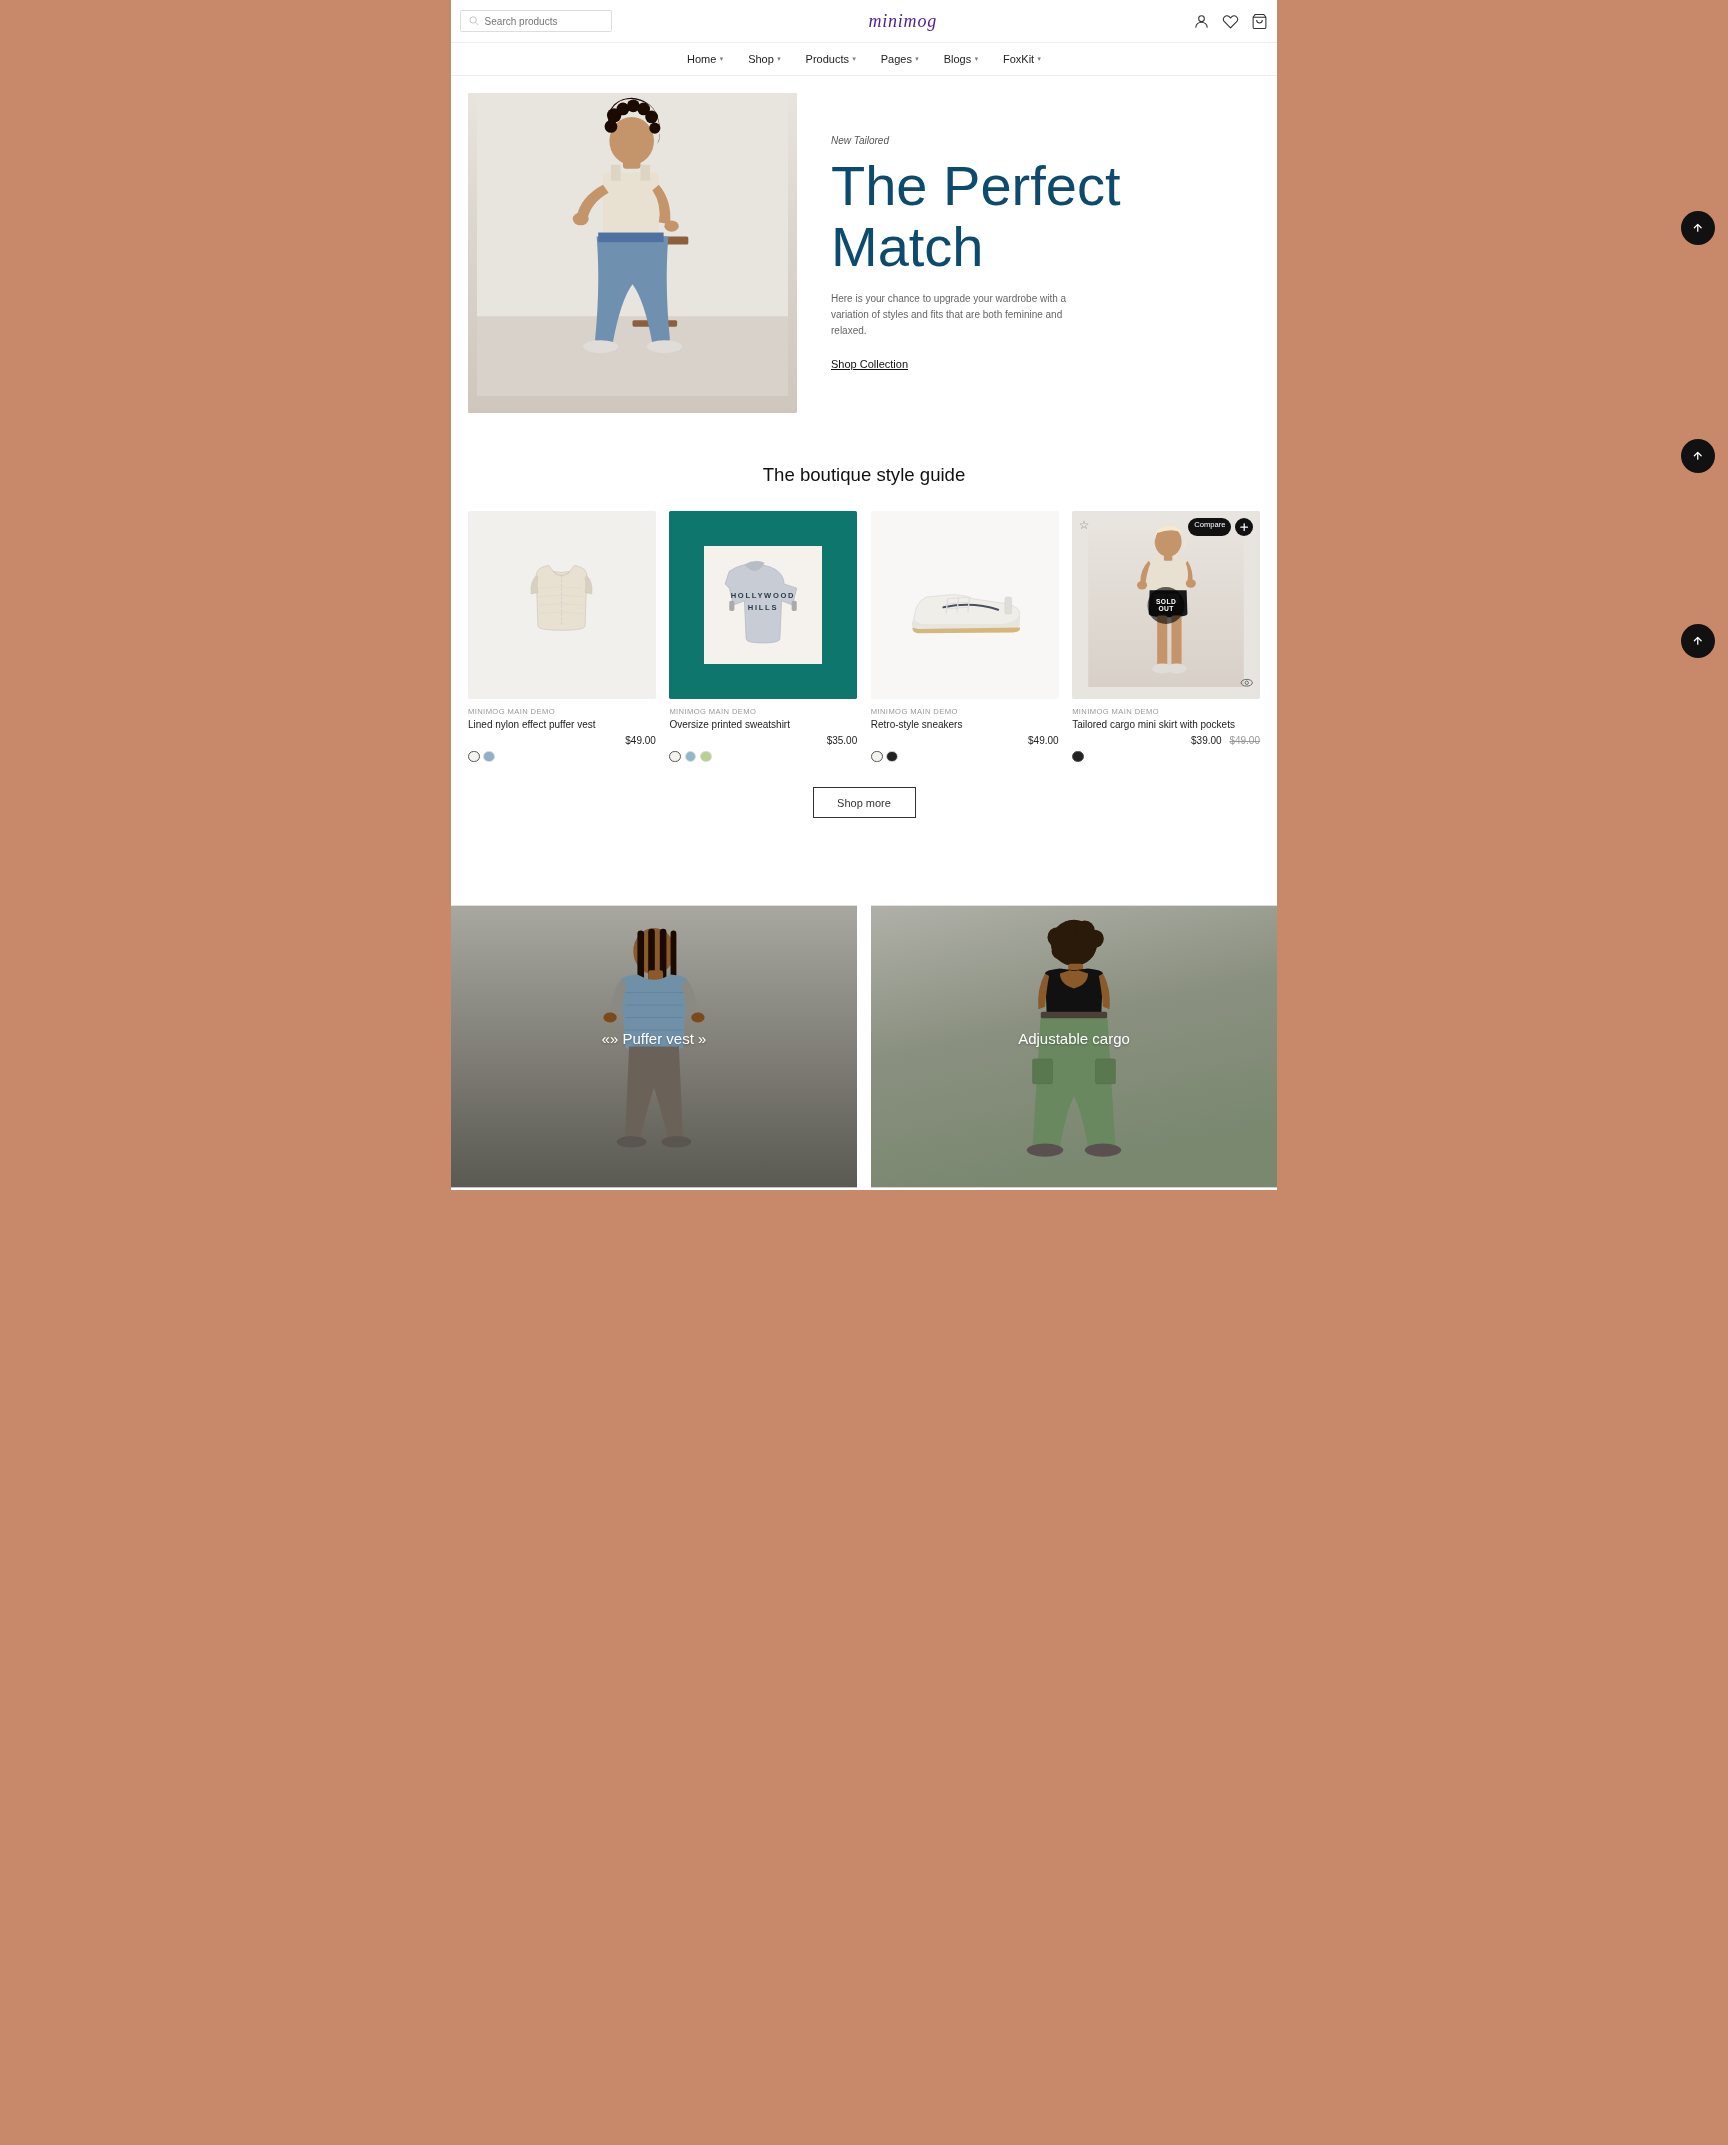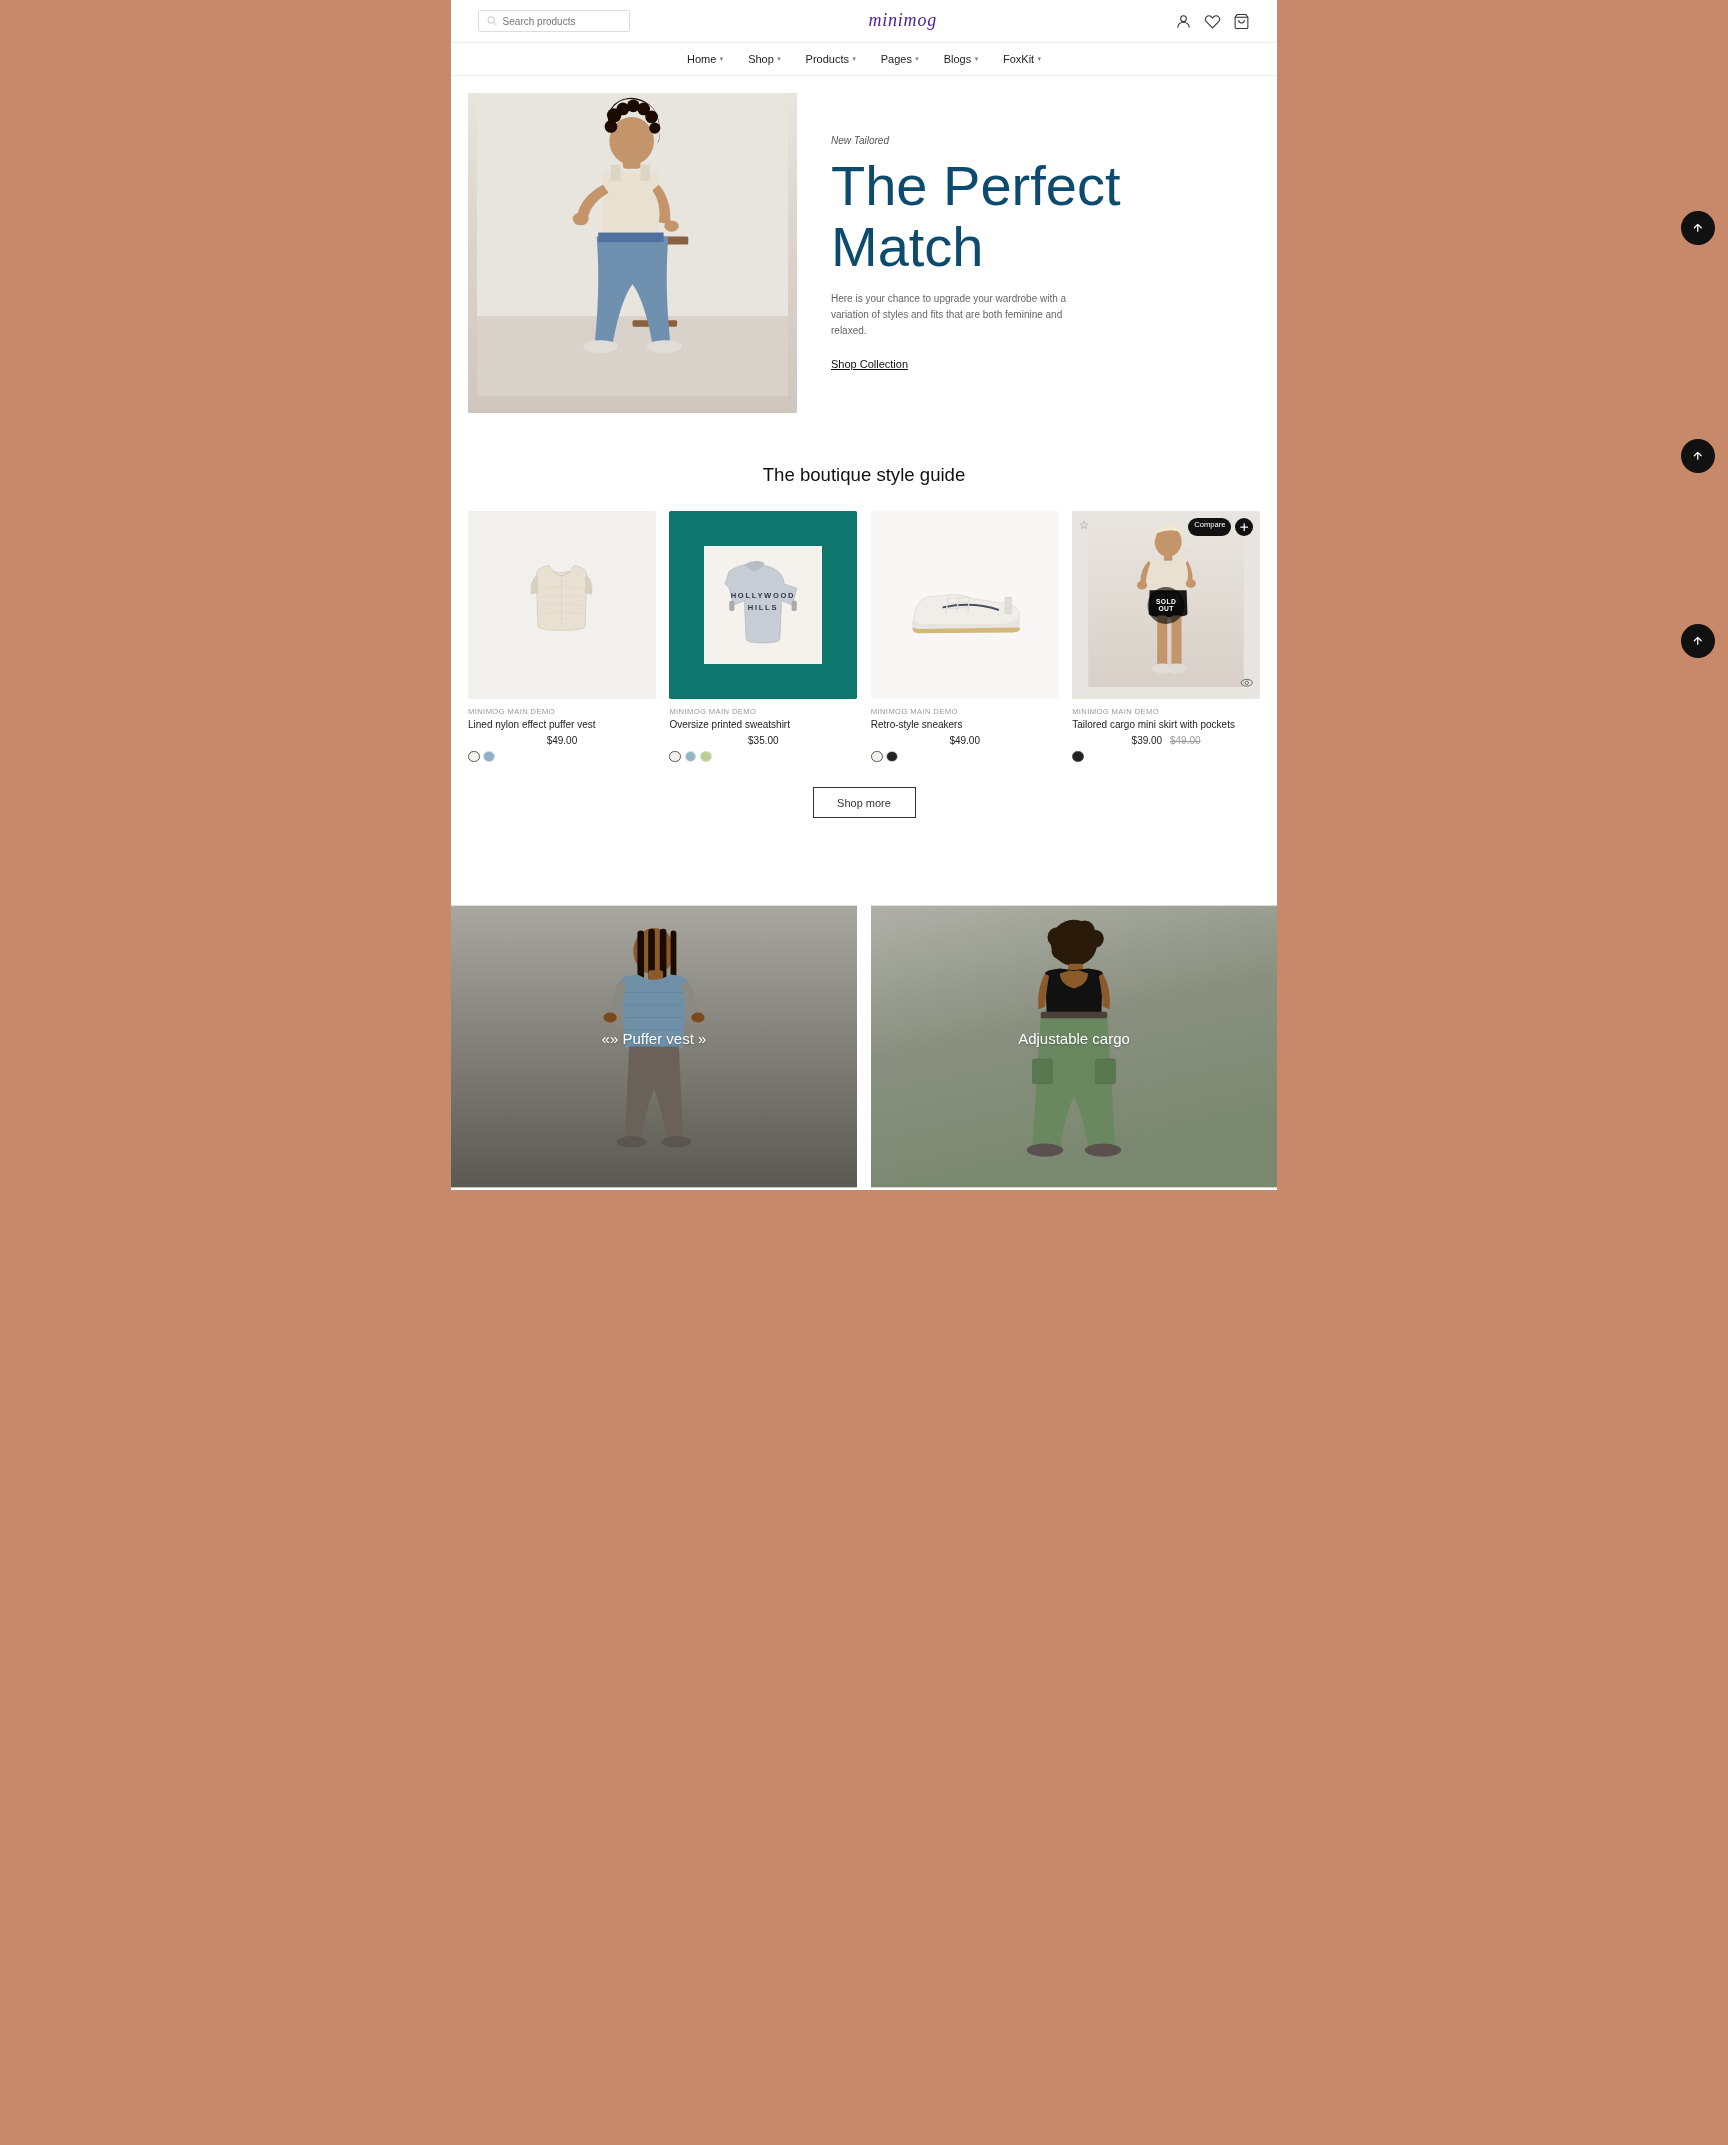--- a/index.html
+++ b/index.html
@@ -11,22 +11,23 @@
     .page-wrapper {
       max-width: 826px;
       margin: 0 auto;
       background: #fff;
       position: relative;
     }
 
     
     .header {
       display: flex;
+      align-items: center;
       justify-content: space-between;
-      padding: 10px 27px;
+      padding: 10px 9px;
       border-bottom: 0.8px solid #eee;
       background: #fff;
     }
     .search-bar {
       display: flex;
       align-items: center;
       border: 0.8px solid #ddd;
       border-radius: 1.7px;
       padding: 4.2px 8.4px;
       width: 152px;
@@ -258,21 +259,21 @@
     .product-name {
       font-size: 10px;
       color: #222;
       text-align: left;
       margin-bottom: 3.4px;
       line-height: 1.3;
     }
     .product-price {
       font-size: 10px;
       color: #222;
-      text-align: center;
+      text-align: right;
     }
     .product-price .original {
       text-decoration: line-through;
       color: #999;
       margin-left: 5px;
     }
     .color-swatches {
       display: flex;
       gap: 3.4px;
       margin-top: 5px;

